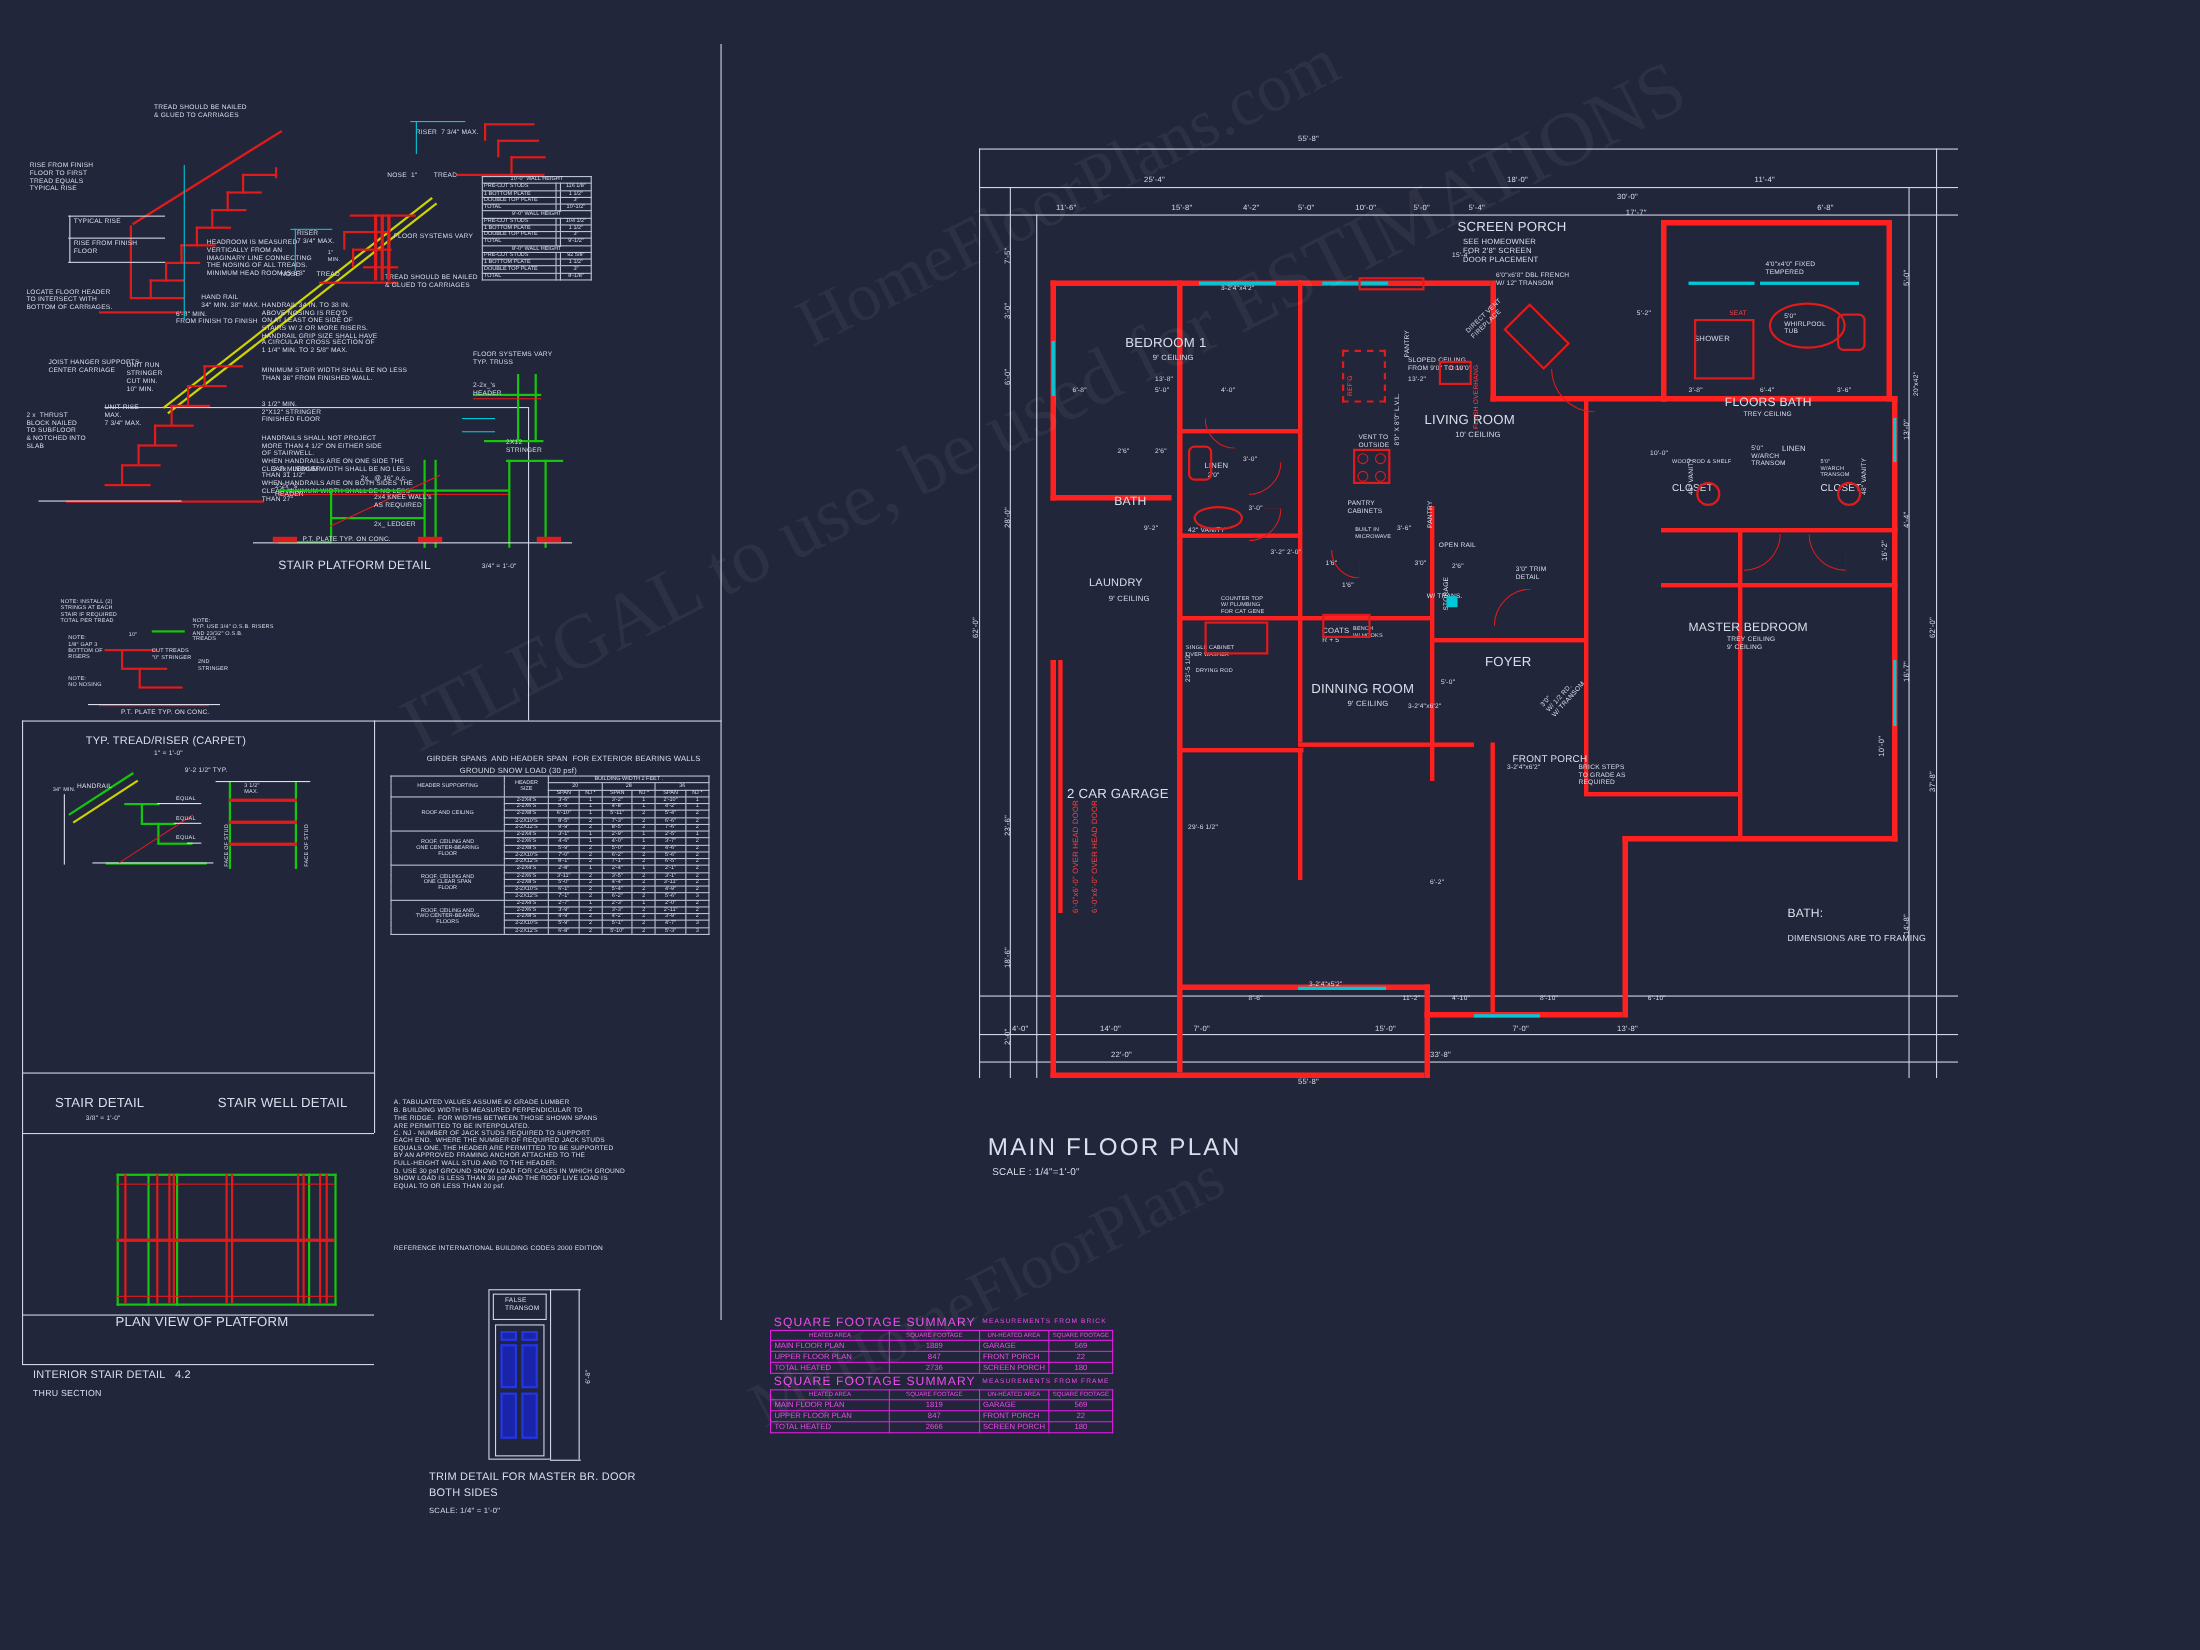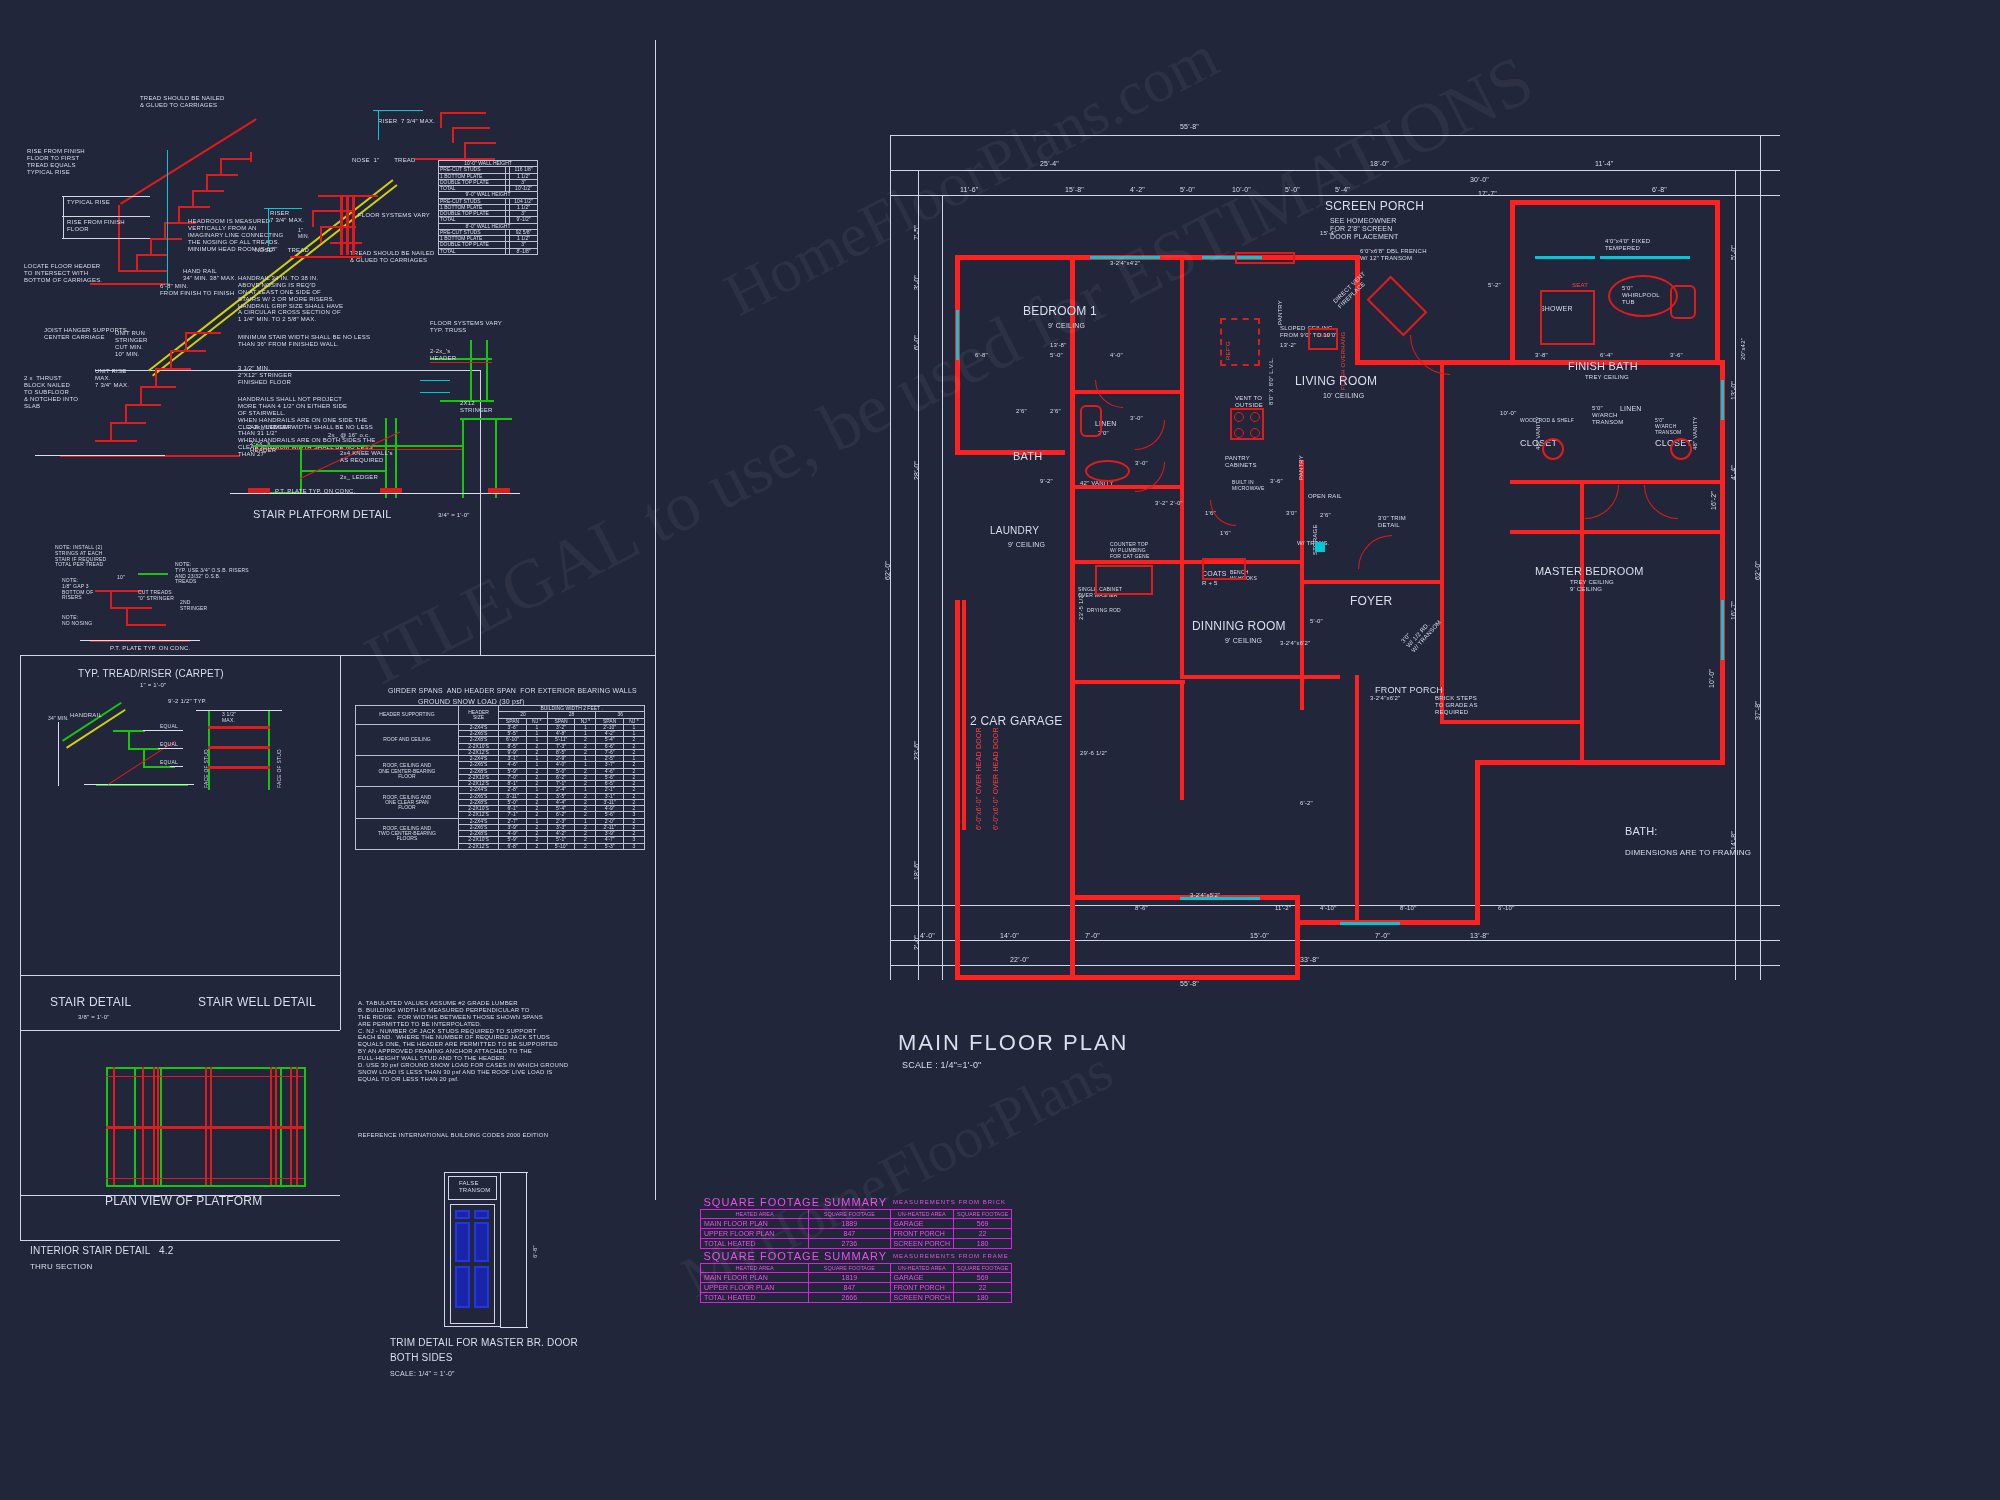--- a/index.html
+++ b/index.html
@@ -932,21 +932,21 @@
     <div class="txt t12" style="left:312px; top:560px;">DINNING ROOM</div>
     <div class="txt t7" style="left:345px; top:577px;">9' CEILING</div>
 
     <div class="txt t12" style="left:470px; top:535px;">FOYER</div>
 
     <div class="txt t12" style="left:445px; top:140px;">SCREEN PORCH</div>
     <div class="txt t7" style="left:450px; top:157px;">SEE HOMEOWNER
 FOR 2'8" SCREEN
 DOOR PLACEMENT</div>
 
-    <div class="txt t11" style="left:688px; top:300px; font-size:11px;">FINISH BATH</div>
+    <div class="txt t11" style="left:688px; top:300px; font-size:11px;">FLOORS BATH</div>
     <div class="txt t6" style="left:705px; top:314px;">TREY CEILING</div>
 
     <div class="txt t11" style="left:655px; top:505px; font-size:11px;">MASTER BEDROOM</div>
     <div class="txt t6" style="left:690px; top:519px;">TREY CEILING
 9' CEILING</div>
 
     <div class="txt t9" style="left:640px; top:378px;">CLOSET</div>
     <div class="txt t9" style="left:775px; top:378px;">CLOSET</div>
 
     <div class="txt t9" style="left:495px; top:625px;">FRONT PORCH</div>

